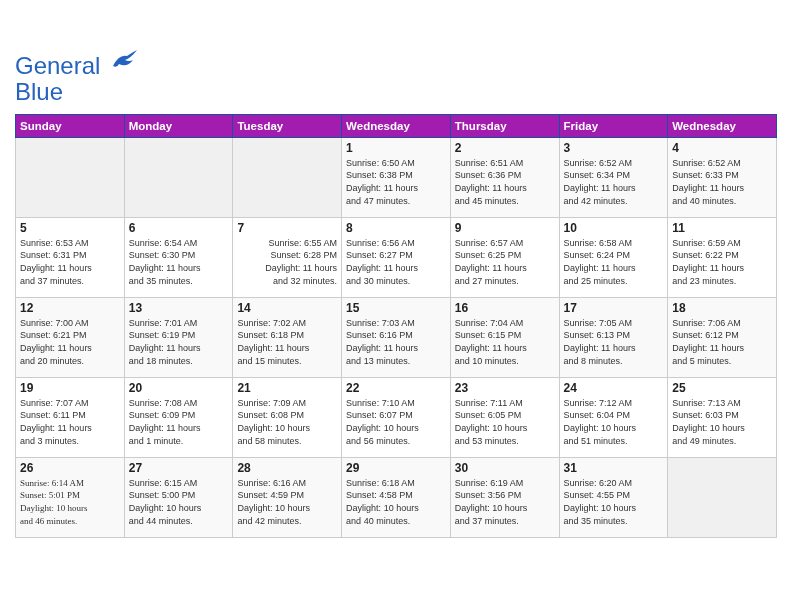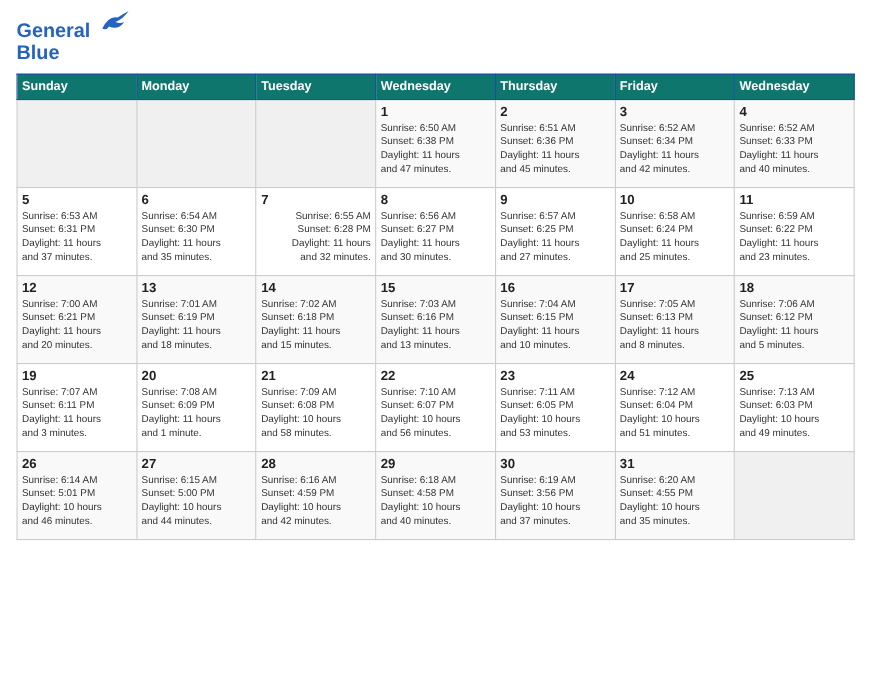--- a/index.html
+++ b/index.html
@@ -20,24 +20,25 @@
       display: flex;
       justify-content: space-between;
       align-items: center;
       margin-bottom: 8px;
     }
     .logo {
       display: flex;
       align-items: center;
     }
     .logo-text {
-      font-size: 18px;
-      font-weight: bold;
+      font-size: 24px;
+      font-weight: normal;
       color: #1a1a2e;
       line-height: 1.1;
+      margin-top: 40px;
     }
     .logo-text span {
       color: #2563c0;
     }
     .logo-bird {
       width: 30px;
       height: 28px;
       margin-left: 2px;
       margin-top: -4px;
     }
@@ -53,21 +54,21 @@
     .subtitle {
       font-size: 14px;
       color: #444;
     }
     table {
       width: 100%;
       border-collapse: collapse;
       table-layout: fixed;
     }
     thead tr th {
-      background: #0f766e;
+      background: #a21caf;
       color: #fff;
       font-size: 11.5px;
       font-weight: bold;
       padding: 5px 4px;
       text-align: left;
       border: 1px solid #1a4fa0;
     }
     tbody tr td {
       border: 1px solid #ccc;
       vertical-align: top;
@@ -308,21 +309,21 @@
             <span class="day-num">25</span>
             <div class="day-info" style="white-space: pre-line;">Sunrise: 7:13 AM
 Sunset: 6:03 PM
 Daylight: 10 hours
 and 49 minutes.</div>
           </td>
         </tr>
         <tr>
           <td>
             <span class="day-num">26</span>
-            <div class="day-info" style="white-space: pre-line;">Sunrise: 6:14 AM
+            <div class="day-info" style="white-space: pre-line; font-family: Liberation Serif, serif;">Sunrise: 6:14 AM
 Sunset: 5:01 PM
 Daylight: 10 hours
 and 46 minutes.</div>
           </td>
           <td>
             <span class="day-num">27</span>
             <div class="day-info" style="white-space: pre-line;">Sunrise: 6:15 AM
 Sunset: 5:00 PM
 Daylight: 10 hours
 and 44 minutes.</div>

